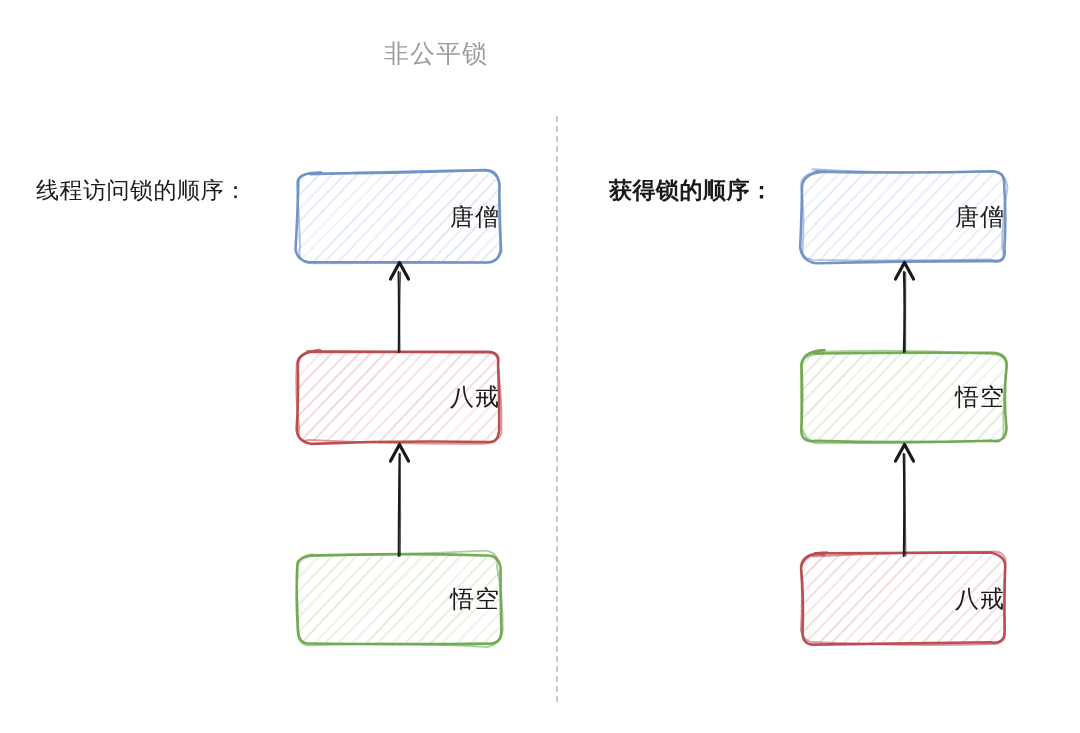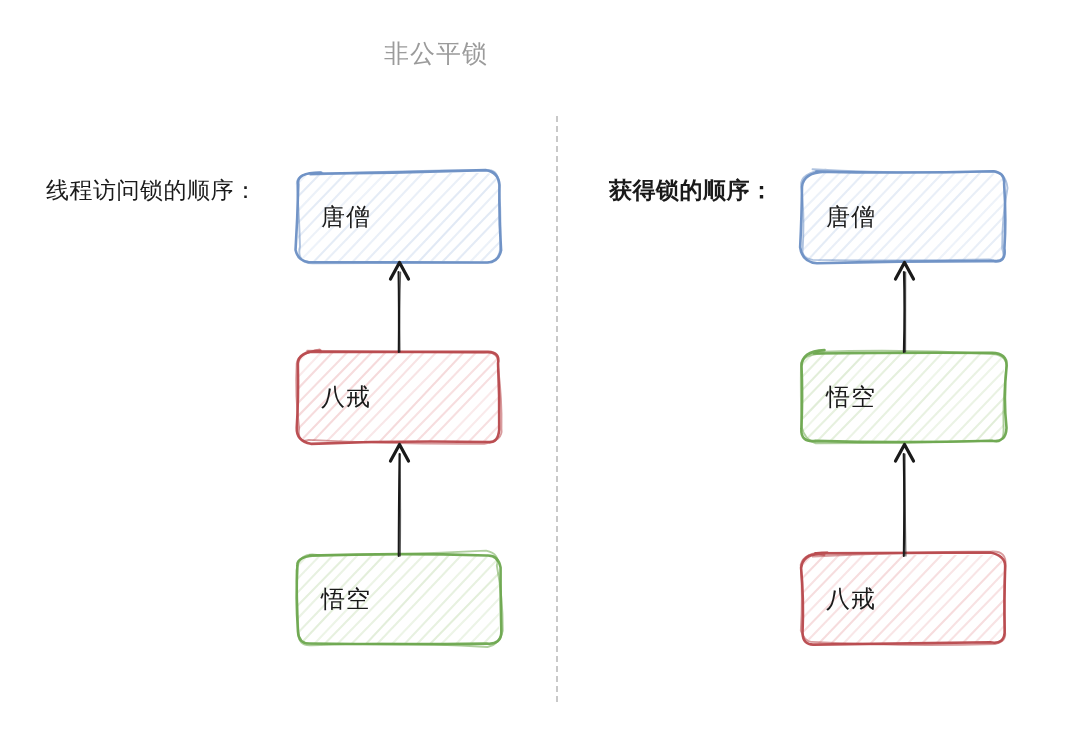--- a/index.html
+++ b/index.html
@@ -28,29 +28,28 @@
   }
 
   .col-label {
     position: absolute;
     font-size: 23px;
     color: #1a1a1a;
     letter-spacing: 0.5px;
     white-space: nowrap;
     font-family: "Liberation Sans", "DejaVu Sans", sans-serif;
   }
-  #label-left  { left: 46px;  top: 175px; }
+  #label-left  { left: 36px;  top: 175px; }
   #label-right { left: 609px; top: 175px; font-weight: bold; }
 
   .node {
     position: absolute;
     display: flex;
     align-items: center;
-    justify-content: flex-start;
-    padding-left: 24px;
+    justify-content: flex-end;
   }
   .node-text {
     position: relative;
     z-index: 3;
     font-size: 24px;
     color: #1a1a1a;
     letter-spacing: 1px;
     font-family: "Liberation Sans", "DejaVu Sans", sans-serif;
     pointer-events: none;
   }

